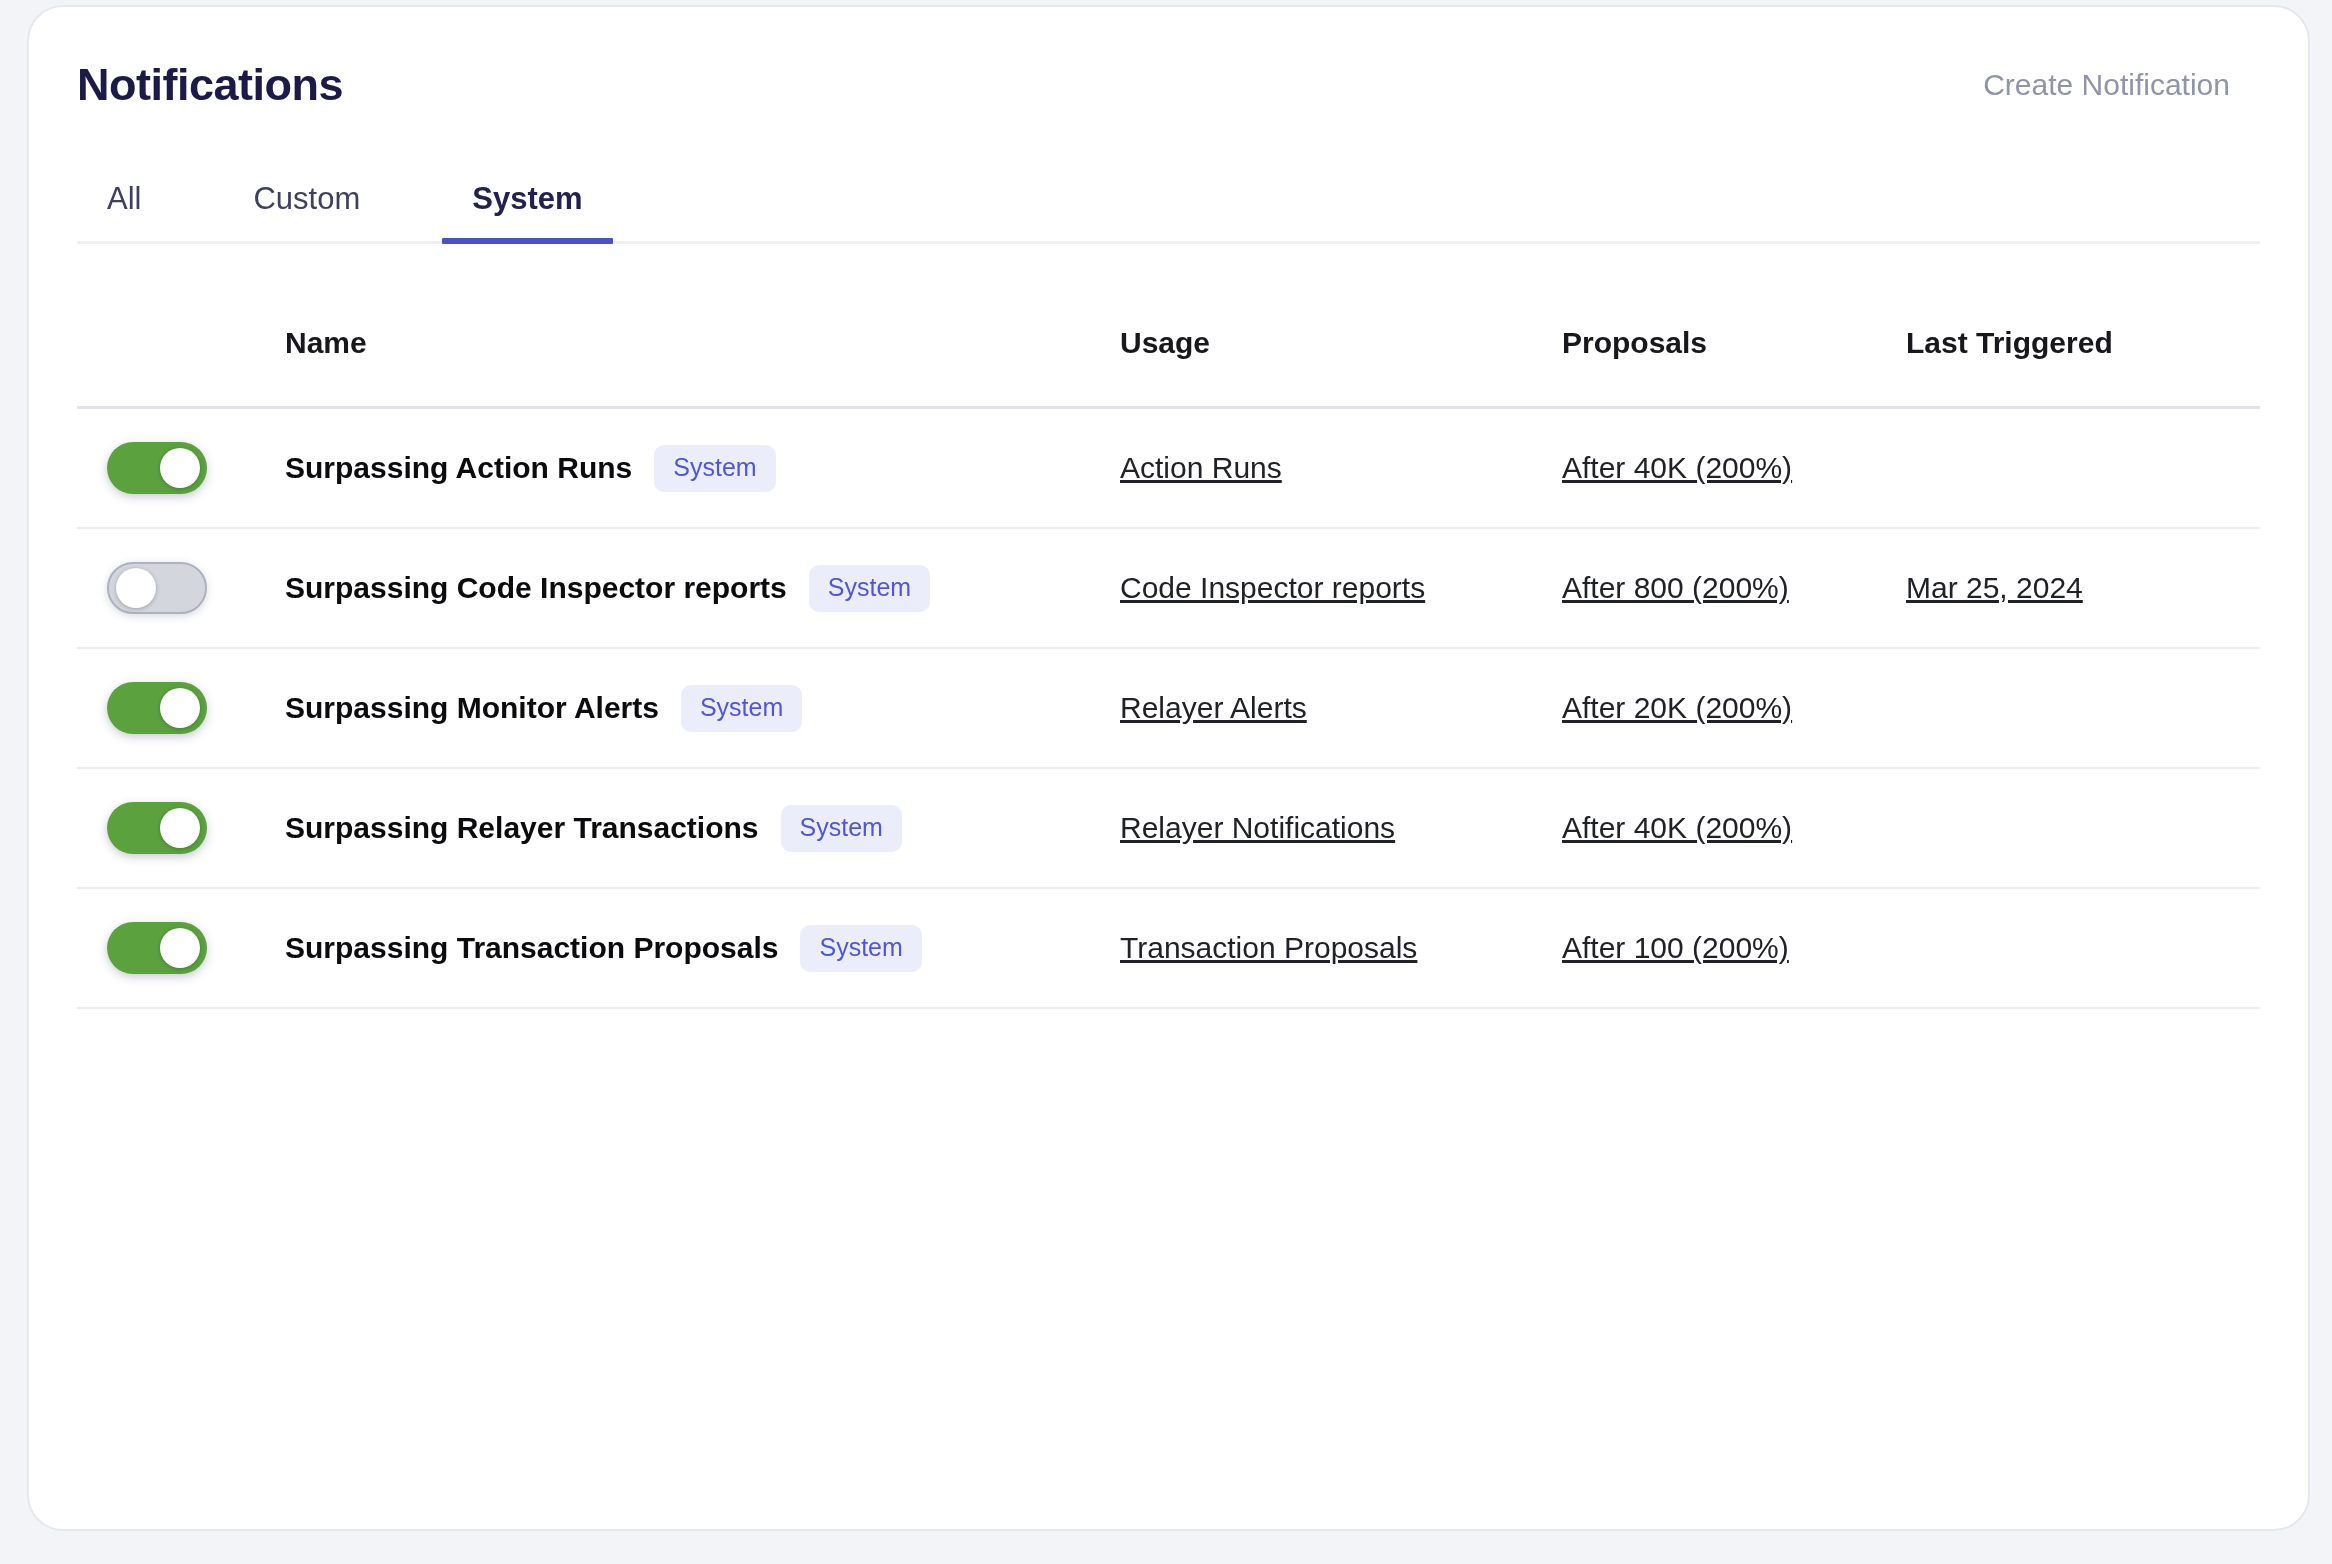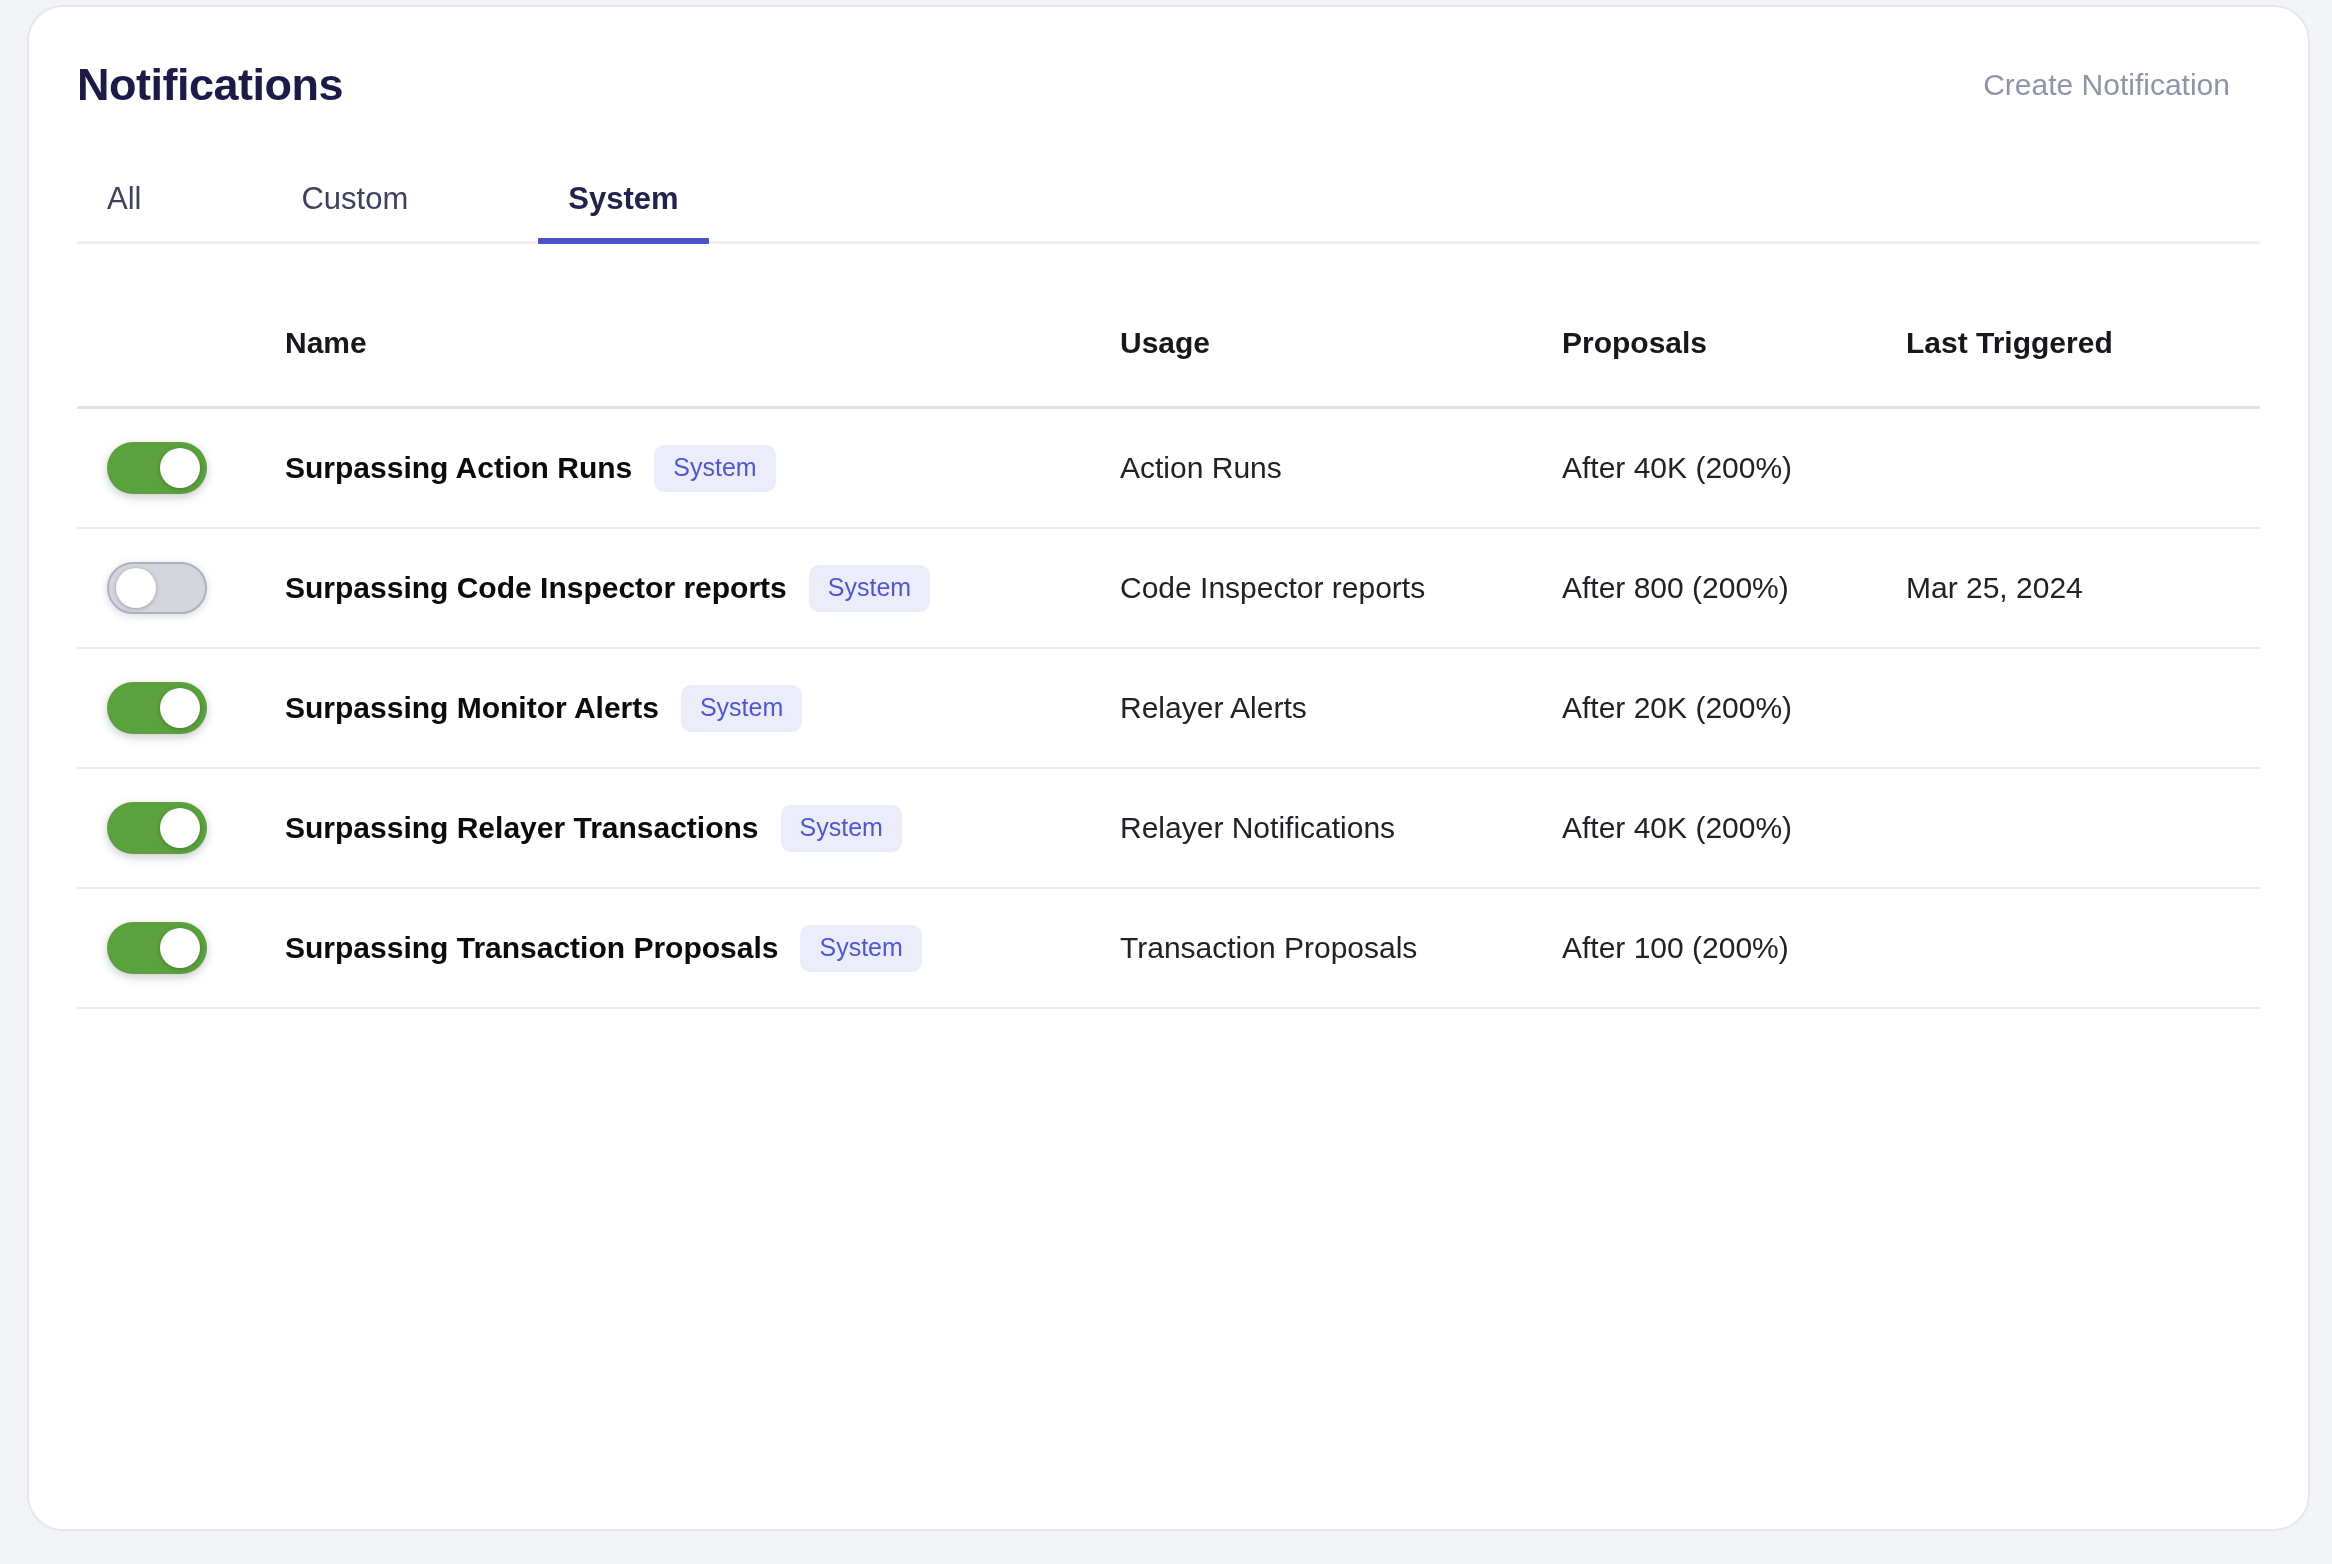--- a/index.html
+++ b/index.html
@@ -35,21 +35,21 @@
     font-weight: 500;
     color: var(--muted-color, #8f94a7);
     background: none; border: none;
     font-family: inherit;
     padding: 0 30px 0 0;
     cursor: pointer;
   }
   
   .tabs {
     display: flex;
-    column-gap: 100px;
+    column-gap: 52px;
     margin-top: 62px;
     border-bottom: 3px solid var(--line-soft, #eef0f4);
   }
   .tab {
     position: relative;
     padding: 8px 30px 24px 30px;
     font-size: 31px;
     color: var(--tab-color, #3f3f5e);
     background: none; border: none;
     font-family: inherit;
@@ -81,21 +81,21 @@
   }
   .th {
     font-size: 30px;
     font-weight: 700;
     color: #17171c;
   }
   .trow {
     height: 120px;
     border-bottom: 2px solid var(--line-row, #ececf1);
   }
-  .cell { font-size: 30px; color: #212227; }
+  .cell { font-size: 30px; color: #212227; text-decoration: underline; }
   .col-name { display: flex; align-items: center; }
   .nname {
     font-size: 30px;
     font-weight: 700;
     color: #0b0b0e;
     white-space: nowrap;
   }
   .badge {
     margin-left: 22px;
     padding: 8px 19px 10px 19px;

